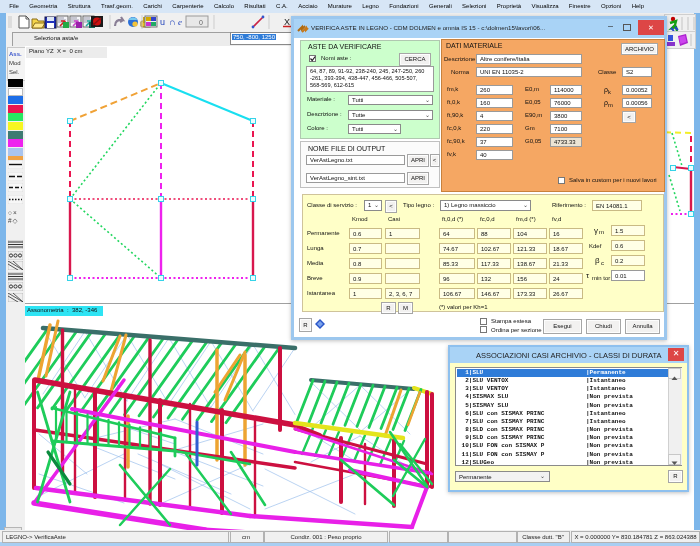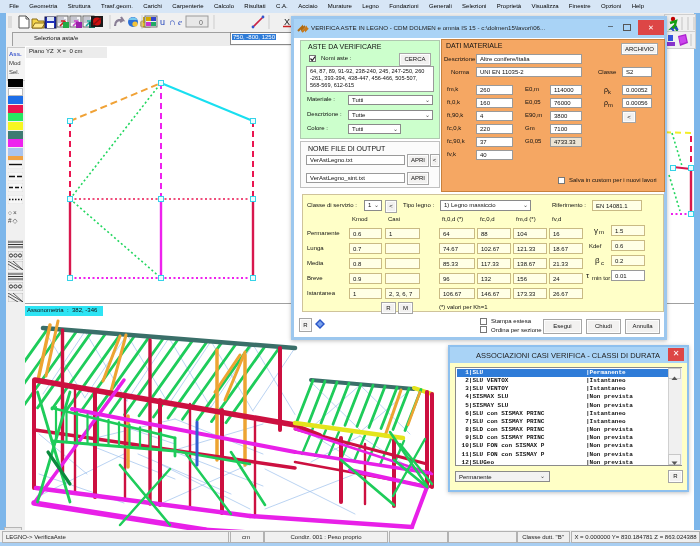--- a/index.html
+++ b/index.html
@@ -555,21 +555,21 @@
       <div class="chk" style="left:186px;top:288px;"></div>
       <div class="lbl" style="left:197px;top:288.5px;">Ordina per sezione</div>
       <div class="btn" style="left:249px;top:281px;width:37px;height:13px;line-height:13px;">Esegui</div>
       <div class="btn" style="left:292px;top:281px;width:33px;height:13px;line-height:13px;">Chiudi</div>
       <div class="btn" style="left:331px;top:281px;width:33px;height:13px;line-height:13px;">Annulla</div>
     </div>
 </div>
 
 <div class="abs" id="dlg2" style="left:448px;top:345px;width:241px;height:147px;background:#ffffc6;border:2px solid #8ec0ee;box-sizing:border-box;box-shadow:0 1px 4px rgba(0,0,0,.25);">
   <div class="abs" style="left:0;top:0;width:237px;height:16px;background:#a9d3f6;">
-    <span style="position:absolute;left:26px;top:3.5px;font-size:7.5px;color:#222;white-space:nowrap;">ASSOCIAZIONI CASI VERIFICA - CLASSI DI DURATA</span>
+    <span style="position:absolute;left:26px;top:3.5px;font-size:7.5px;color:#222;white-space:nowrap;">ASSOCIAZIONI CASI ARCHIVIO - CLASSI DI DURATA</span>
     <div style="position:absolute;left:218px;top:1px;width:16px;height:13px;background:#dd4646;color:#fff;text-align:center;font-size:8px;line-height:12px;">✕</div>
   </div>
   <div id="dlg2body" class="abs" style="left:0;top:16px;width:237px;height:127px;">
       <div class="abs" style="left:5px;top:4px;width:227px;height:99px;background:#fff;border:1px solid #8a8a8a;box-sizing:border-box;"></div>
       <div class="abs" style="left:7px;top:5.5px;width:211px;height:8.2px;background:#2f7cd8;"></div>
       <div class="abs" style="left:8px;top:6px;font-family:'Liberation Mono',monospace;font-size:6px;font-weight:bold;color:#ffffff;white-space:pre;">&nbsp;&nbsp;1|SLU</div>
       <div class="abs" style="left:136px;top:6px;font-family:'Liberation Mono',monospace;font-size:6px;font-weight:bold;color:#ffffff;white-space:pre;">|Permanente</div>
       <div class="abs" style="left:8px;top:14.15px;font-family:'Liberation Mono',monospace;font-size:6px;font-weight:bold;color:#111;white-space:pre;">&nbsp;&nbsp;2|SLU VENTOX</div>
       <div class="abs" style="left:136px;top:14.15px;font-family:'Liberation Mono',monospace;font-size:6px;font-weight:bold;color:#111;white-space:pre;">|Istantaneo</div>
       <div class="abs" style="left:8px;top:22.3px;font-family:'Liberation Mono',monospace;font-size:6px;font-weight:bold;color:#111;white-space:pre;">&nbsp;&nbsp;3|SLU VENTOY</div>

